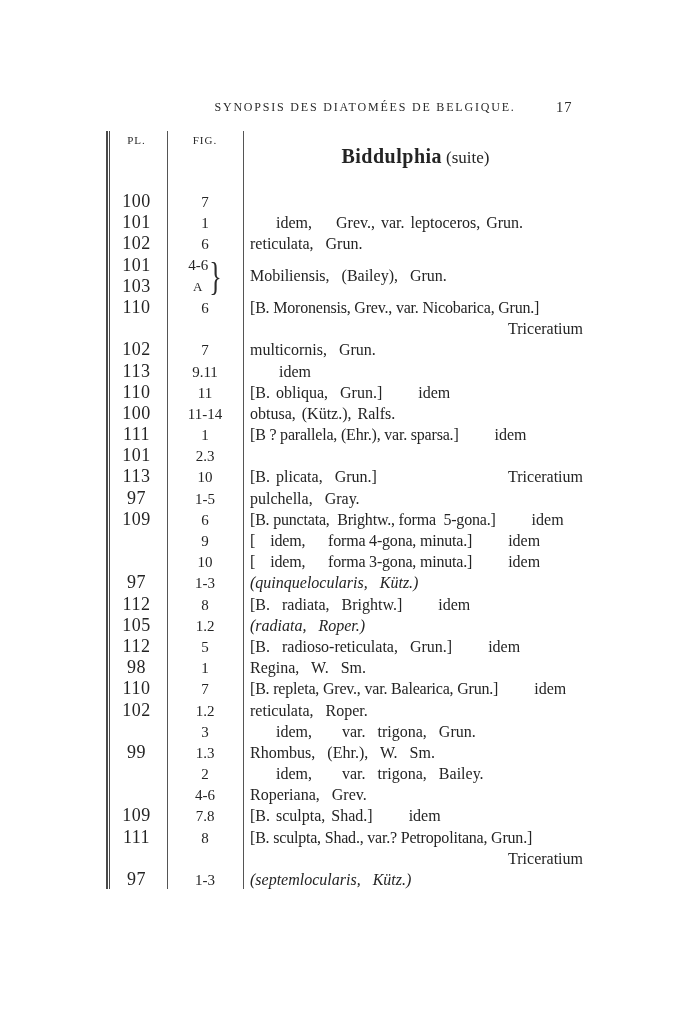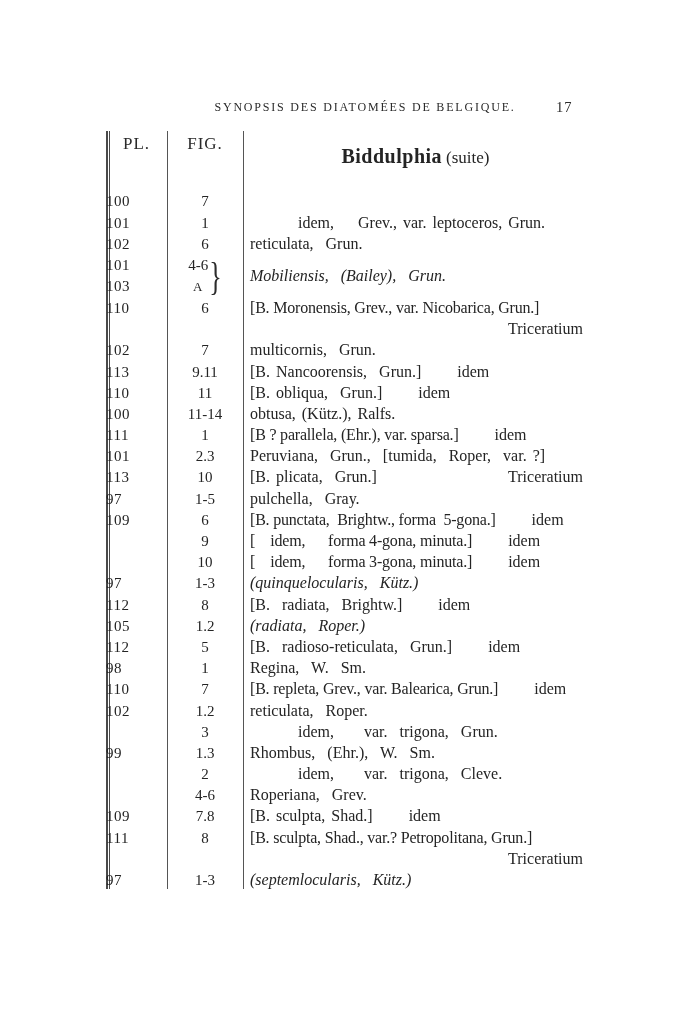--- a/index.html
+++ b/index.html
@@ -28,21 +28,21 @@
   .vrule-double{
     position:absolute;top:131px;height:758px;left:106px;width:4px;
     border-left:2px solid #4a4a4a;border-right:1px solid #4a4a4a;
     box-sizing:border-box;
   }
   .vrule-plfig{left:167px;}
   .vrule-figname{left:243px;}
   
   .colhead{
     position:absolute;top:134px;
-    text-align:center;font-size:17px;letter-spacing:1px;color:#2a2a2a;
+    text-align:center;font-size:11px;letter-spacing:1px;color:#2a2a2a;
   }
   .colhead-pl{left:106px;width:61px;}
   .colhead-fig{left:167px;width:76px;}
   
   .section-heading{
     position:absolute;top:145px;left:243px;width:345px;
     text-align:center;white-space:nowrap;
   }
   .section-title{font-weight:bold;font-size:20px;letter-spacing:.5px;}
   .section-suffix{font-size:17px;}
@@ -50,48 +50,48 @@
   .rows{
     position:absolute;left:106px;top:191px;width:484px;
     font-size:16px;
   }
   .row{
     display:flex;align-items:baseline;
     height:21.2px;line-height:21.2px;
   }
   .row.brace-row{height:42.4px;align-items:center;}
   .pl{
-    width:61px;flex:0 0 61px;text-align:left;
-    font-size:15px;font-variant-numeric:oldstyle-nums;letter-spacing:.5px;
+    width:61px;flex:0 0 61px;text-align:center;
+    font-size:18px;font-variant-numeric:oldstyle-nums;letter-spacing:.5px;
   }
   .fig{
     width:76px;flex:0 0 76px;text-align:center;
     font-size:15px;
   }
   .name{
     padding-left:7px;
     white-space:pre;
     word-spacing:2px;
   }
-  .name.indent{padding-left:55px;}
+  .name.indent{padding-left:33px;}
   .name.italic{font-style:italic;}
   .name.tight{word-spacing:0;letter-spacing:-0.2px;}
   .right{margin-left:auto;white-space:nowrap;padding-right:7px;}
   .right.idem{padding-right:34px;margin-left:36px;}
   
   .stack{display:flex;flex-direction:column;justify-content:center;line-height:21.2px;height:42.4px;}
   .figwrap{width:76px;flex:0 0 76px;display:flex;align-items:center;justify-content:center;height:42.4px;}
   .figstack{display:flex;flex-direction:column;line-height:21.2px;text-align:center;font-size:15px;}
   .fig-a{font-size:13px;letter-spacing:1px;}
   .brace{
     font-size:26px;display:inline-block;
     transform:scaleY(1.5) translateY(1px);
     margin-left:1px;color:#2b2b2b;font-weight:400;
   }
-  .brace-row .name{height:42.4px;line-height:42.4px;font-style:italic;}
+  .brace-row .name{height:42.4px;line-height:42.4px;}
 </style>
 </head>
 <body>
 
 <div class="page">
 
   <div class="running-header">SYNOPSIS DES DIATOMÉES DE BELGIQUE.</div>
 
   <div class="page-number">17</div>
 
@@ -148,21 +148,20 @@
         <span class="right">Triceratium</span>
       </div>
       <div class="row">
         <span class="pl">102</span>
         <span class="fig">7</span>
         <span class="name">multicornis,  Grun.</span>
       </div>
       <div class="row">
         <span class="pl">113</span>
         <span class="fig">9.11</span>
-        <span class="name">[B. Nancoorensis,  Grun.]</span>
         <span class="right idem">idem</span>
       </div>
       <div class="row">
         <span class="pl">110</span>
         <span class="fig">11</span>
         <span class="name">[B. obliqua,  Grun.]</span>
         <span class="right idem">idem</span>
       </div>
       <div class="row">
         <span class="pl">100</span>
@@ -171,21 +170,20 @@
       </div>
       <div class="row">
         <span class="pl">111</span>
         <span class="fig">1</span>
         <span class="name tight">[B ? parallela, (Ehr.), var. sparsa.]</span>
         <span class="right idem">idem</span>
       </div>
       <div class="row">
         <span class="pl">101</span>
         <span class="fig">2.3</span>
-        <span class="name">Peruviana,  Grun.,  [tumida,  Roper,  var. ?]</span>
       </div>
       <div class="row">
         <span class="pl">113</span>
         <span class="fig">10</span>
         <span class="name">[B. plicata,  Grun.]</span>
         <span class="right">Triceratium</span>
       </div>
       <div class="row">
         <span class="pl">97</span>
         <span class="fig">1-5</span>
@@ -253,21 +251,21 @@
         <span class="name indent">idem,     var.  trigona,  Grun.</span>
       </div>
       <div class="row">
         <span class="pl">99</span>
         <span class="fig">1.3</span>
         <span class="name">Rhombus,  (Ehr.),  W.  Sm.</span>
       </div>
       <div class="row">
         <span class="pl"></span>
         <span class="fig">2</span>
-        <span class="name indent">idem,     var.  trigona,  Cleve.</span>
+        <span class="name indent">idem,     var.  trigona,  Bailey.</span>
       </div>
       <div class="row">
         <span class="pl"></span>
         <span class="fig">4-6</span>
         <span class="name">Roperiana,  Grev.</span>
       </div>
       <div class="row">
         <span class="pl">109</span>
         <span class="fig">7.8</span>
         <span class="name">[B. sculpta, Shad.]</span>

